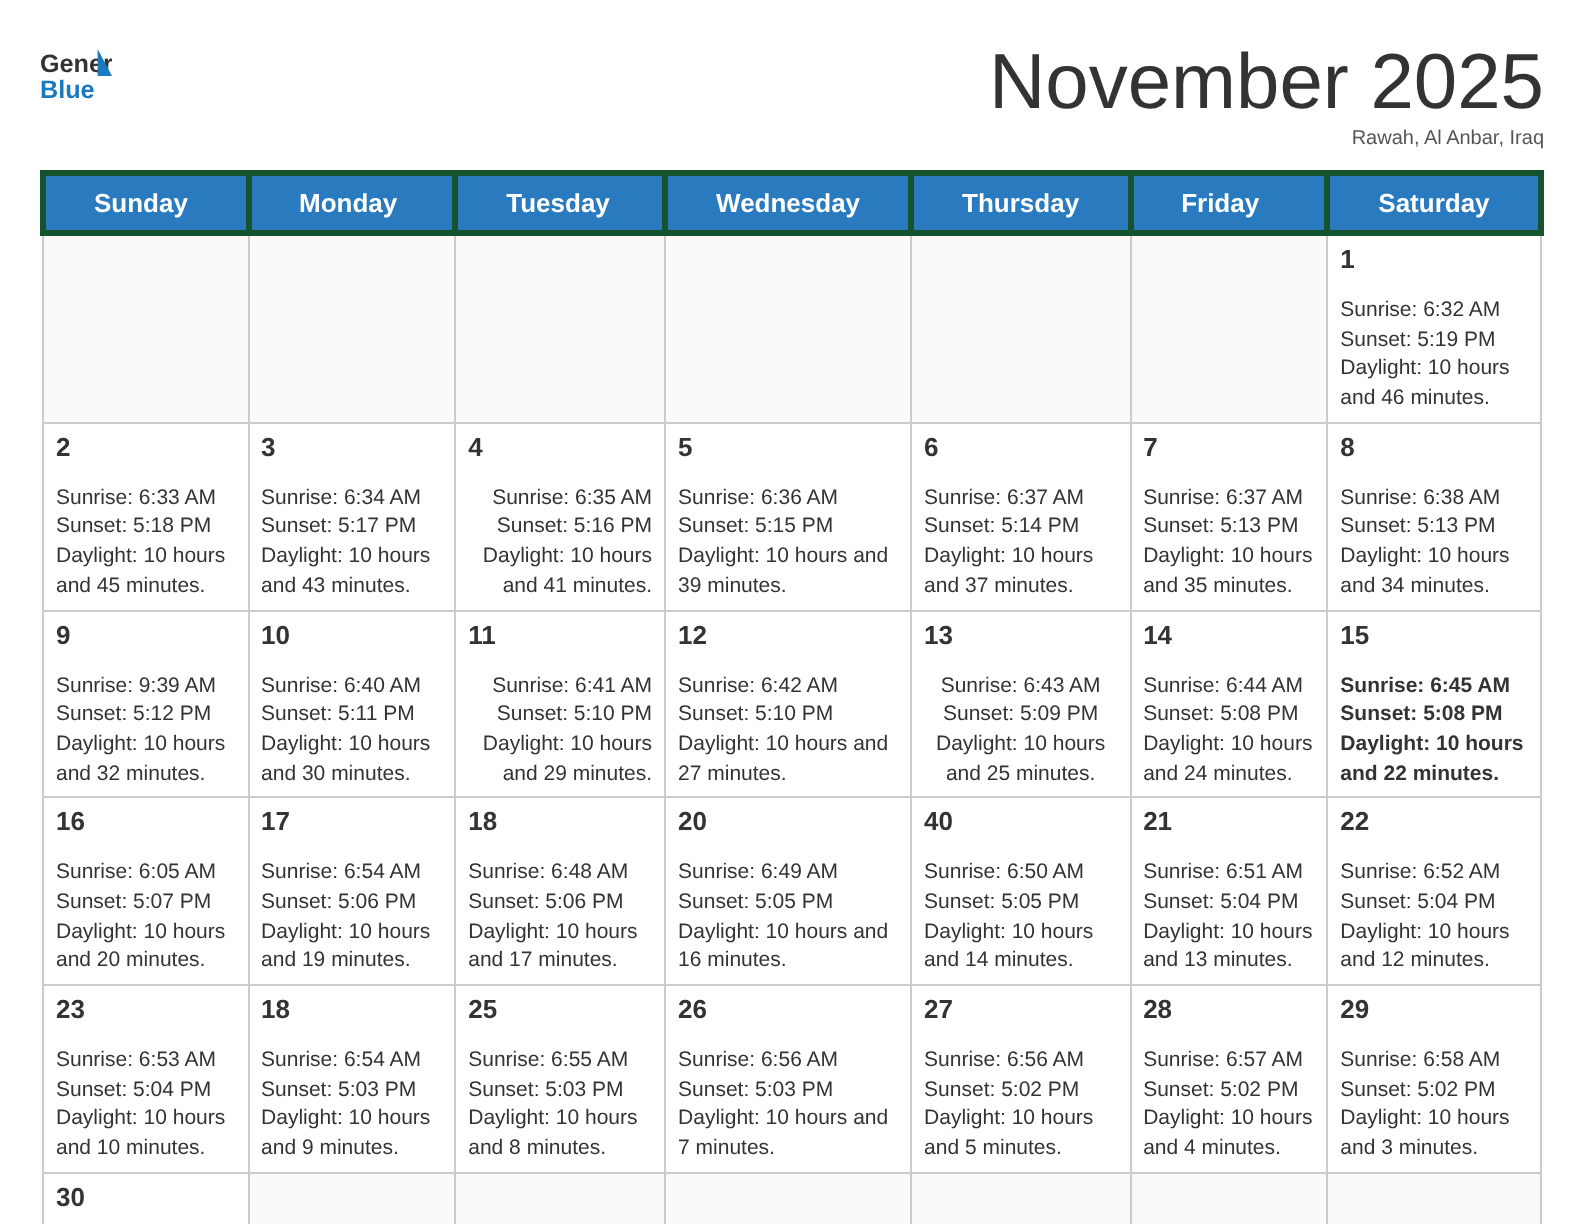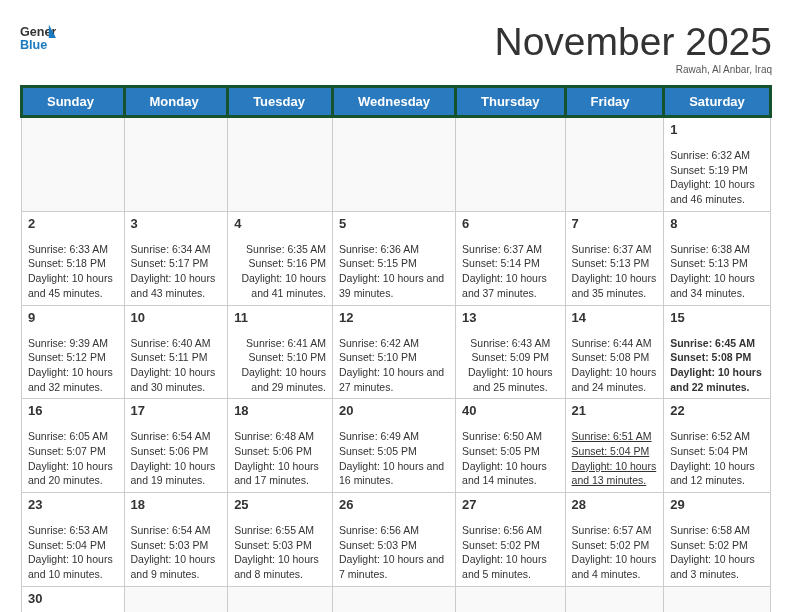--- a/index.html
+++ b/index.html
@@ -237,21 +237,21 @@
 Daylight: 10 hours and 16 minutes.</div>
         </td>
         <td>
           <span class="day-number">40</span>
           <div class="day-info" style="white-space: pre-line;">Sunrise: 6:50 AM
 Sunset: 5:05 PM
 Daylight: 10 hours and 14 minutes.</div>
         </td>
         <td>
           <span class="day-number">21</span>
-          <div class="day-info" style="white-space: pre-line; text-decoration: underline;">Sunrise: 6:51 AM
+          <div class="day-info" style="white-space: pre-line;">Sunrise: 6:51 AM
 Sunset: 5:04 PM
 Daylight: 10 hours and 13 minutes.</div>
         </td>
         <td>
           <span class="day-number">22</span>
           <div class="day-info" style="white-space: pre-line;">Sunrise: 6:52 AM
 Sunset: 5:04 PM
 Daylight: 10 hours and 12 minutes.</div>
         </td>
       </tr>

